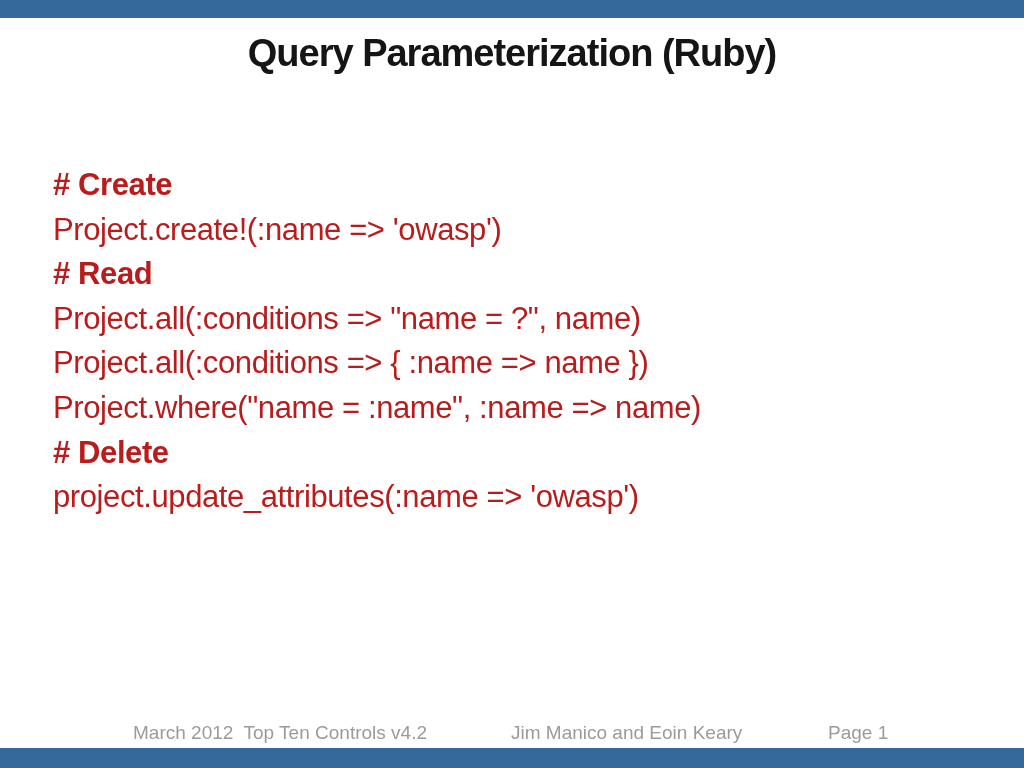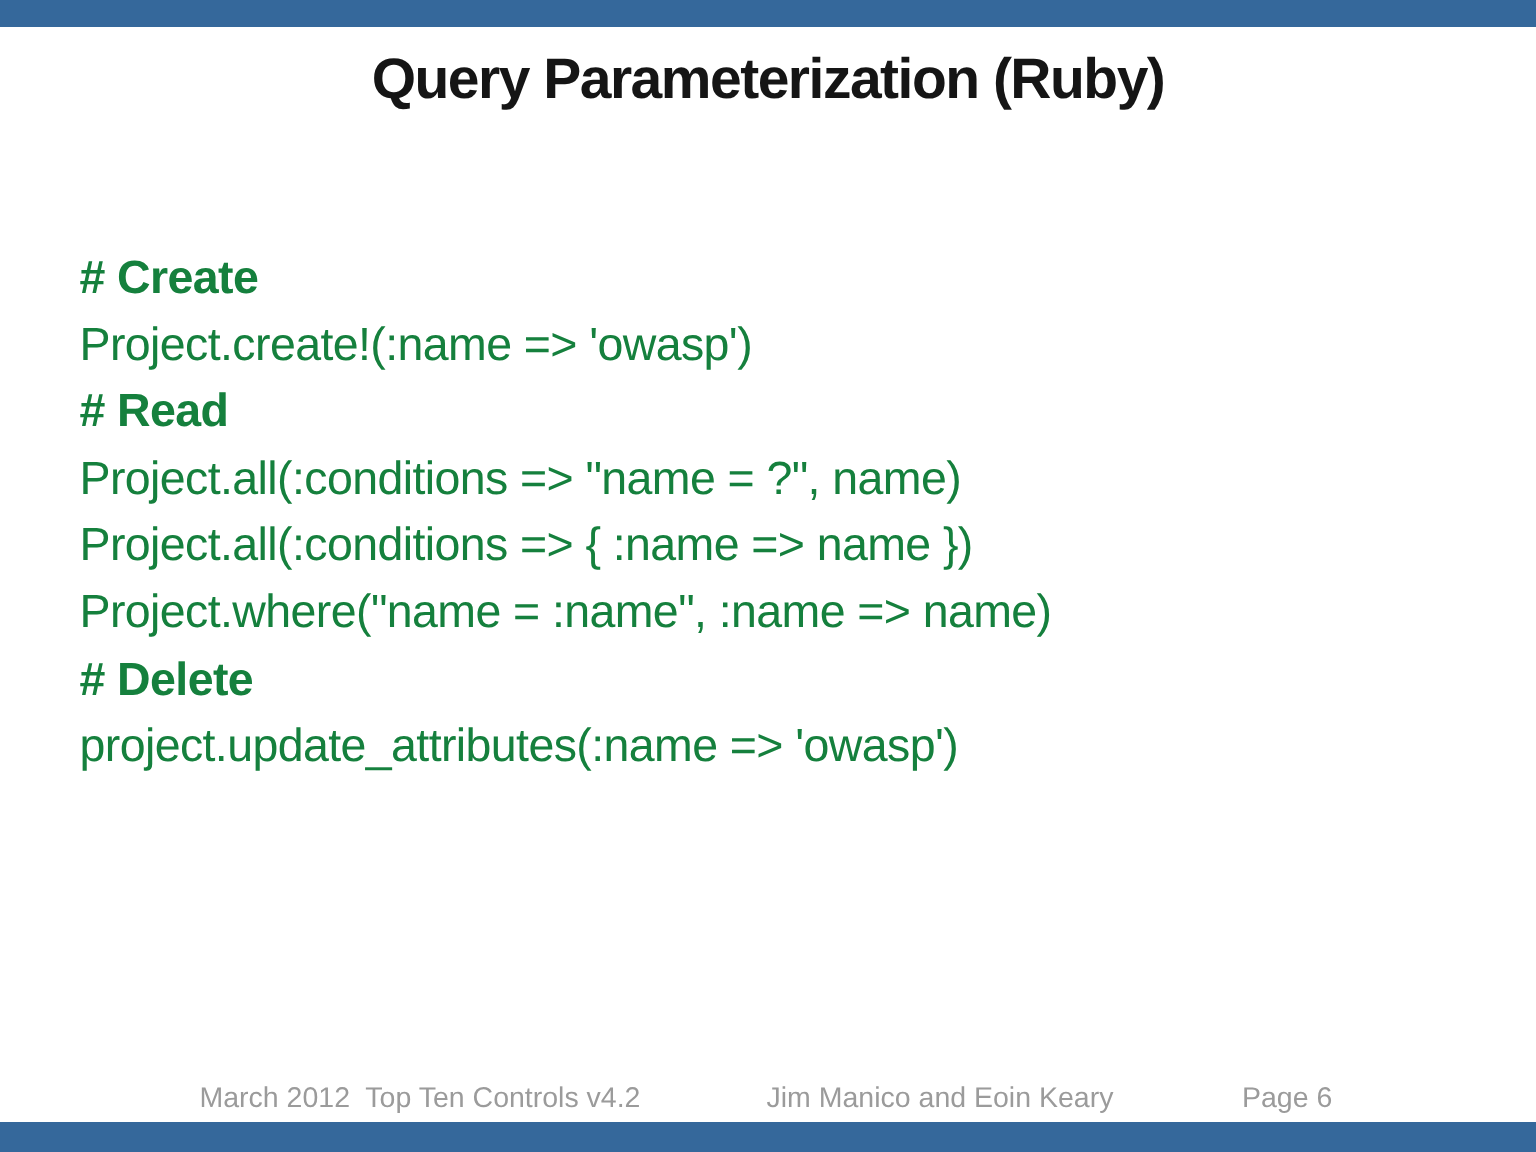--- a/index.html
+++ b/index.html
@@ -38,21 +38,21 @@
   }
 
   .code {
     position: absolute;
     top: 163px;
     left: 53px;
   }
   .line {
     font-size: 31px;
     line-height: 44.6px;
-    color: #15803d;
+    color: #b91c1c;
     letter-spacing: -0.4px;
     white-space: pre;
   }
   .line.bold { font-weight: bold; }
 
   .footer-item {
     position: absolute;
     top: 722px;
     font-size: 19px;
     font-weight: normal;
@@ -79,18 +79,18 @@
     <div class="line">Project.all(:conditions =&gt; "name = ?", name)</div>
     <div class="line">Project.all(:conditions =&gt; { :name =&gt; name })</div>
     <div class="line">Project.where("name = :name", :name =&gt; name)</div>
     <div class="line bold"># Delete</div>
     <div class="line">project.update_attributes(:name =&gt; 'owasp')</div>
   </div>
 
   <div>
     <span class="footer-item footer-left">March 2012  Top Ten Controls v4.2</span>
     <span class="footer-item footer-center">Jim Manico and Eoin Keary</span>
-    <span class="footer-item footer-right">Page 6</span>
+    <span class="footer-item footer-right">Page 1</span>
   </div>
 
   <div class="bar bottom"></div>
 
 </div>
 
 </body></html>

